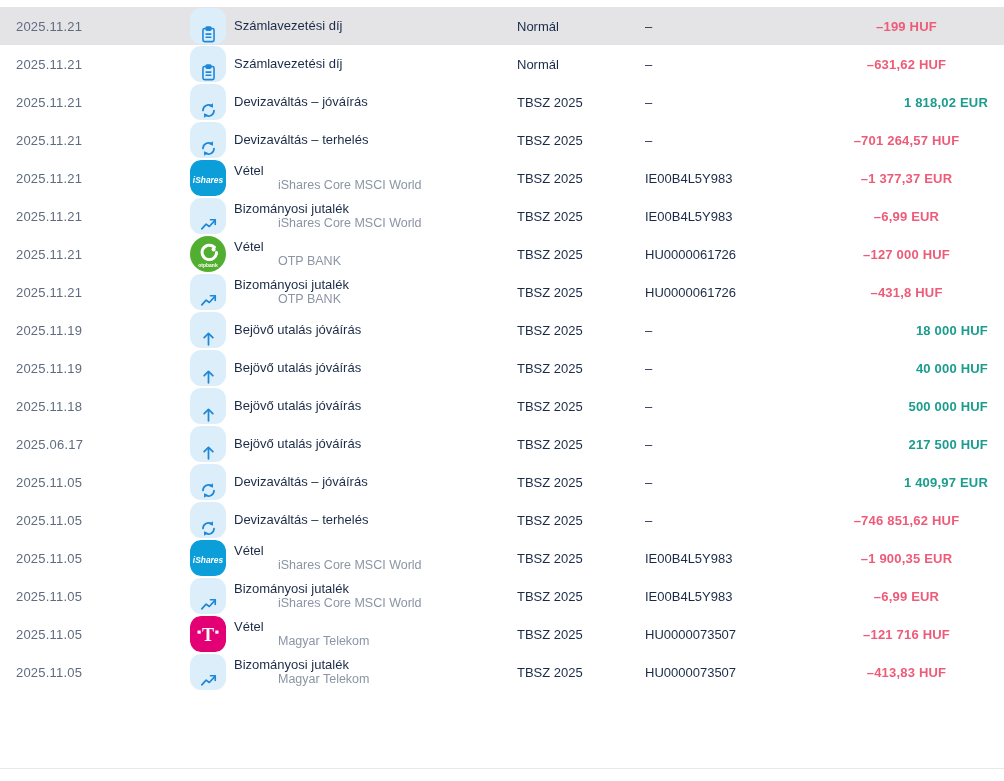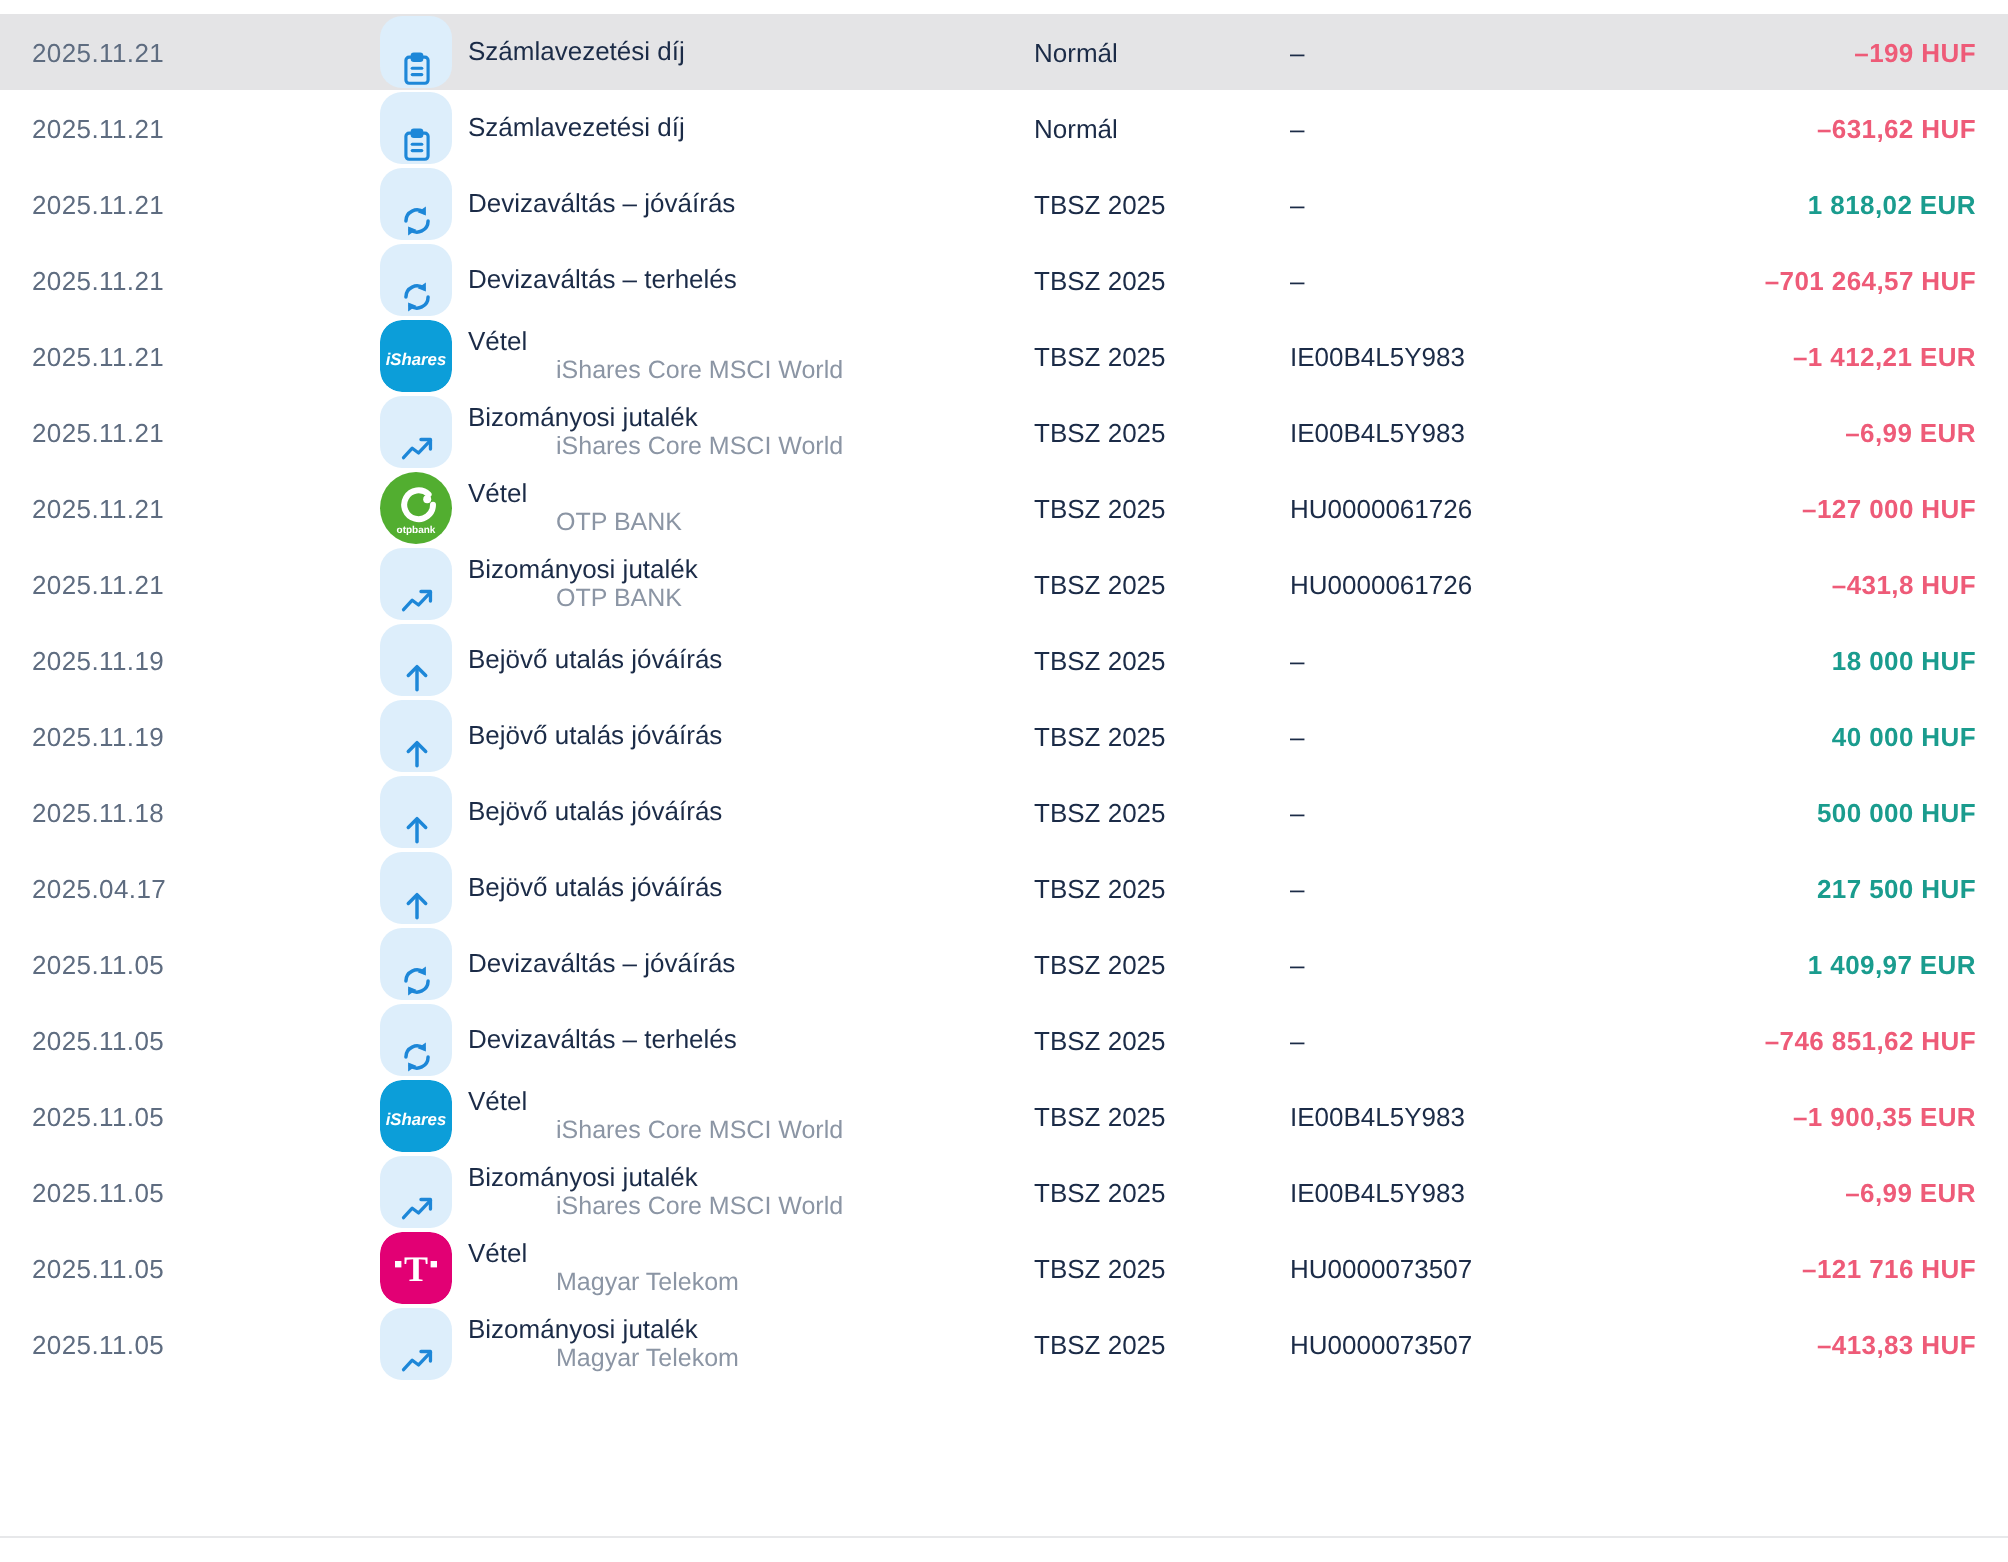--- a/index.html
+++ b/index.html
@@ -29,21 +29,21 @@
   }
   .icon-wrap.generic { background: var(--icon_bg, #ddeefb); color: var(--icon_blue, #1d87d8); }
   .icon-wrap.generic svg { width: 19px; height: 19px; }
   .icon-wrap.brand svg { width: 36px; height: 36px; }
   .title-cell { display: flex; flex-direction: column; justify-content: flex-end; padding-left: 4px; }
   .title { color: var(--title_text, #1b2b47); font-size: 13px; line-height: 15.5px; }
   .title.with-sub { font-weight: 400; }
   .subtitle { color: var(--subtitle_text, #8b95a4); font-size: 12.5px; line-height: 15px; margin-left: 44px; }
   .account, .isin { color: var(--title_text, #1b2b47); }
   .amount { text-align: right; font-weight: 600; letter-spacing: .2px; }
-  .amount.negative { color: var(--negative, #ee5b78); }
+  .amount.negative { color: var(--negative, #ee5b78); text-align: center; }
   .amount.positive { color: var(--positive, #1a9c8e); }
   .bottom-line {
     position: absolute; top: 768px; left: 0; width: 1004px;
     border-top: 1px solid #e7e8ea;
   }
 </style>
 </head>
 <body>
 
 <div class="list">
@@ -136,21 +136,21 @@
             <text x="18" y="22.5" font-size="8.4" font-weight="bold" font-style="italic" fill="#fff" text-anchor="middle" font-family="Liberation Sans, sans-serif">iShares</text>
           </svg>
         </span>
     </div>
     <div class="cell title-cell">
       <div class="title with-sub">Vétel</div>
       <div class="subtitle">iShares Core MSCI World</div>
     </div>
     <div class="cell account">TBSZ 2025</div>
     <div class="cell isin">IE00B4L5Y983</div>
-    <div class="cell amount negative">–1 412,21 EUR</div>
+    <div class="cell amount negative">–1 377,37 EUR</div>
   </div>
     <div class="row">
     <div class="cell date">2025.11.21</div>
     <div class="cell">
       <span class="icon-wrap generic">
           <svg viewBox="0 0 24 24" fill="none" stroke="currentColor" stroke-width="2.1" stroke-linecap="round" stroke-linejoin="round">
             <polyline points="3.5,17.5 9,11.5 13,14.5 20.5,6.5"></polyline>
             <polyline points="14.5,6 20.5,6 20.5,12"></polyline>
           </svg>
         </span>
@@ -249,21 +249,21 @@
     </div>
     <div class="cell title-cell">
       <div class="title">Bejövő utalás jóváírás</div>
 
     </div>
     <div class="cell account">TBSZ 2025</div>
     <div class="cell isin">–</div>
     <div class="cell amount positive">500 000 HUF</div>
   </div>
     <div class="row">
-    <div class="cell date">2025.04.17</div>
+    <div class="cell date">2025.06.17</div>
     <div class="cell">
       <span class="icon-wrap generic">
           <svg viewBox="0 0 24 24" fill="none" stroke="currentColor" stroke-width="2.2" stroke-linecap="round" stroke-linejoin="round">
             <line x1="12" y1="20" x2="12" y2="6"></line>
             <polyline points="6.5,11 12,5.5 17.5,11"></polyline>
           </svg>
         </span>
     </div>
     <div class="cell title-cell">
       <div class="title">Bejövő utalás jóváírás</div>

